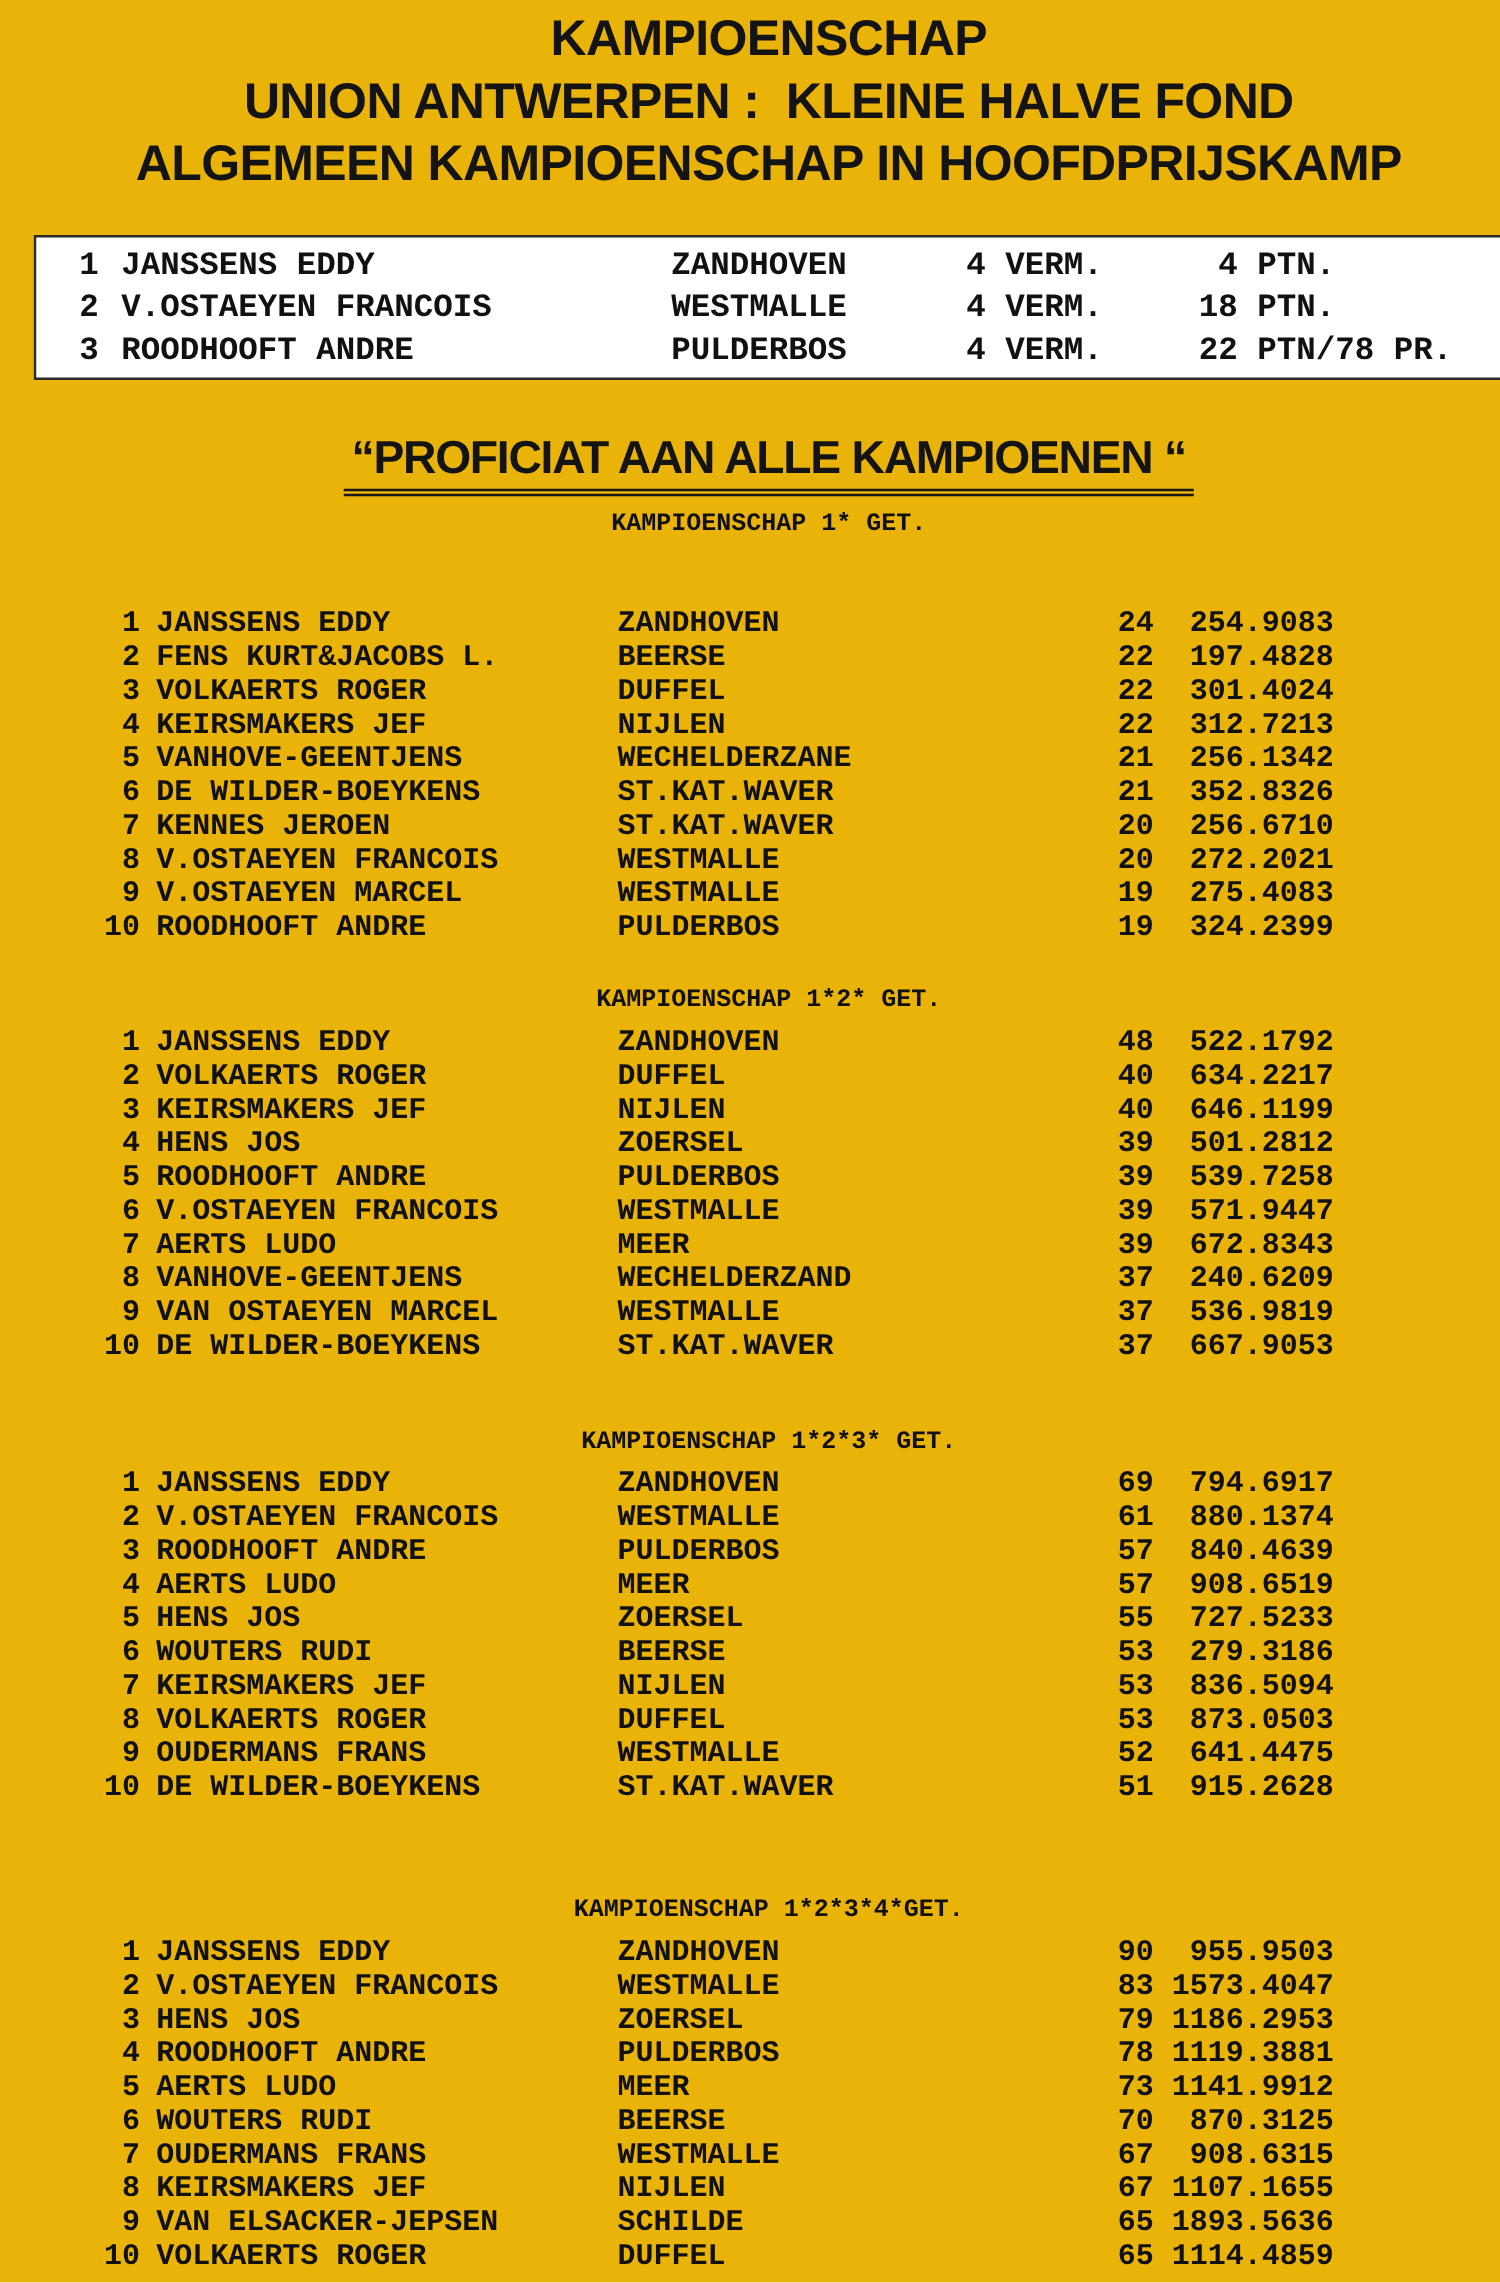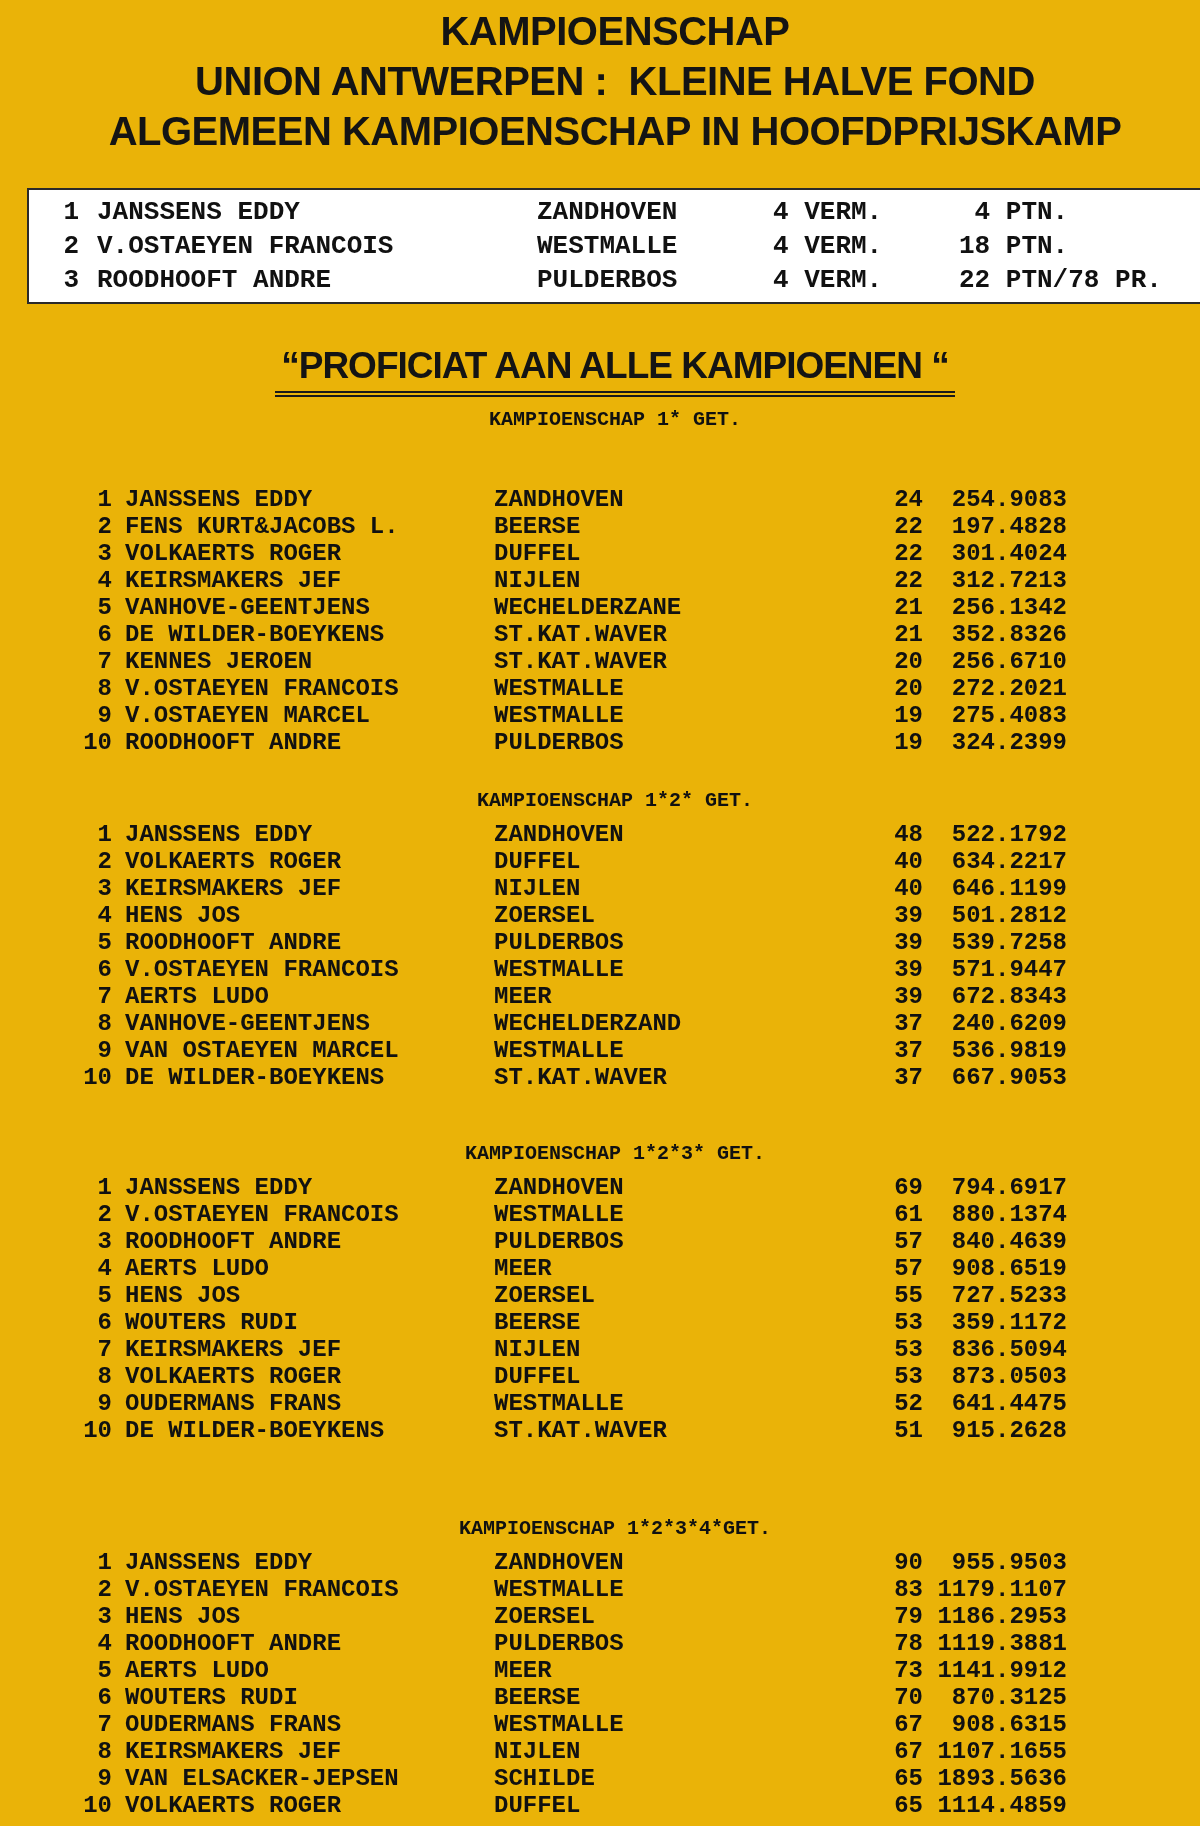--- a/index.html
+++ b/index.html
@@ -352,21 +352,21 @@
         <span class="c-city">ZOERSEL</span>
         <span class="c-count">55</span>
         <span class="c-points">727.5233</span>
       </div>
 
       <div class="rank-row">
         <span class="c-rank">6</span>
         <span class="c-name">WOUTERS RUDI</span>
         <span class="c-city">BEERSE</span>
         <span class="c-count">53</span>
-        <span class="c-points">359.1172</span>
+        <span class="c-points">279.3186</span>
       </div>
 
       <div class="rank-row">
         <span class="c-rank">7</span>
         <span class="c-name">KEIRSMAKERS JEF</span>
         <span class="c-city">NIJLEN</span>
         <span class="c-count">53</span>
         <span class="c-points">836.5094</span>
       </div>
 
@@ -404,21 +404,21 @@
         <span class="c-city">ZANDHOVEN</span>
         <span class="c-count">90</span>
         <span class="c-points">955.9503</span>
       </div>
 
       <div class="rank-row">
         <span class="c-rank">2</span>
         <span class="c-name">V.OSTAEYEN FRANCOIS</span>
         <span class="c-city">WESTMALLE</span>
         <span class="c-count">83</span>
-        <span class="c-points">1179.1107</span>
+        <span class="c-points">1573.4047</span>
       </div>
 
       <div class="rank-row">
         <span class="c-rank">3</span>
         <span class="c-name">HENS JOS</span>
         <span class="c-city">ZOERSEL</span>
         <span class="c-count">79</span>
         <span class="c-points">1186.2953</span>
       </div>
 

